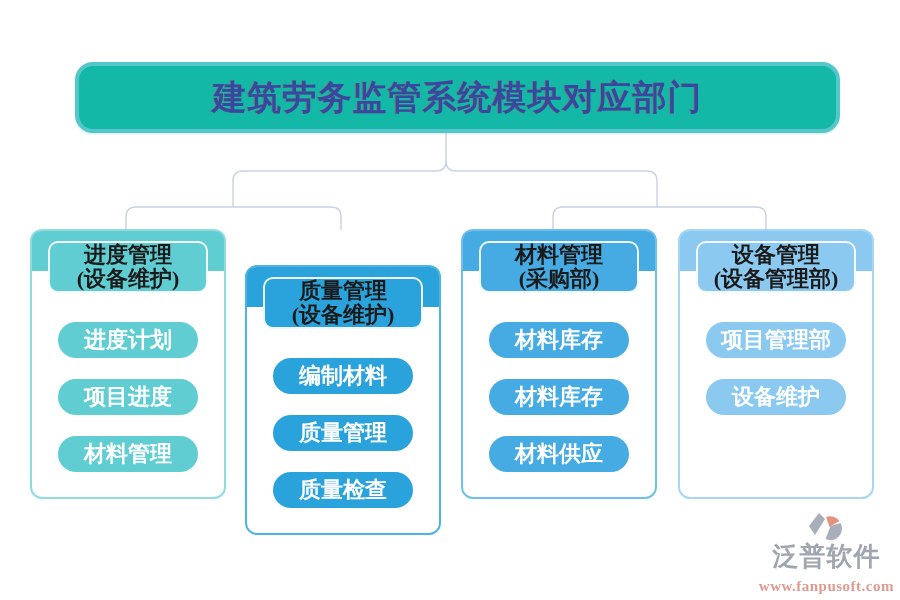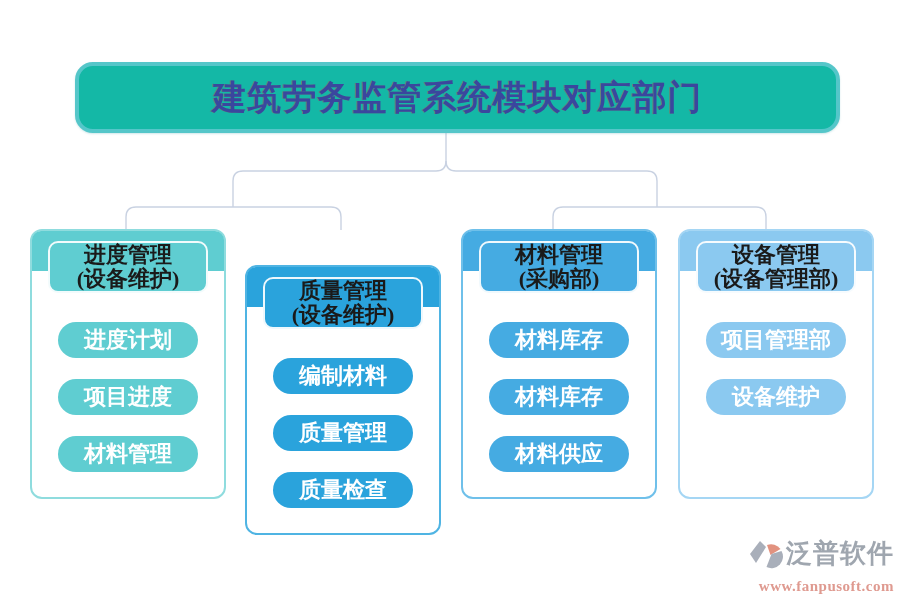--- a/index.html
+++ b/index.html
@@ -45,21 +45,21 @@
     position:absolute;top:91px;left:0;right:0;
     display:flex;flex-direction:column;align-items:center;gap:21px;
   }
   .pill{
     width:140px;height:36px;border-radius:18px;background:var(--accent,#999);
     display:flex;align-items:center;justify-content:center;
     color:var(--pill-text,#fff);font-weight:bold;font-size:22px;white-space:nowrap;
   }
   
   .brand{position:absolute;right:6px;bottom:6px;text-align:right;line-height:1;}
-  .brand-row{display:flex;align-items:center;justify-content:flex-end;gap:2px;}
+  .brand-row{display:flex;align-items:center;justify-content:flex-end;gap:2px;flex-direction:column;}
   .brand-name{
     font-size:26px;font-weight:bold;color:var(--brand-name,#9FA6AF);
     letter-spacing:1px;white-space:nowrap;
   }
   .brand-url{
     margin-top:9px;font-size:15px;font-weight:bold;color:var(--brand-url,#DF9A90);
     letter-spacing:.5px;white-space:nowrap;
   }
 </style>
 </head>

